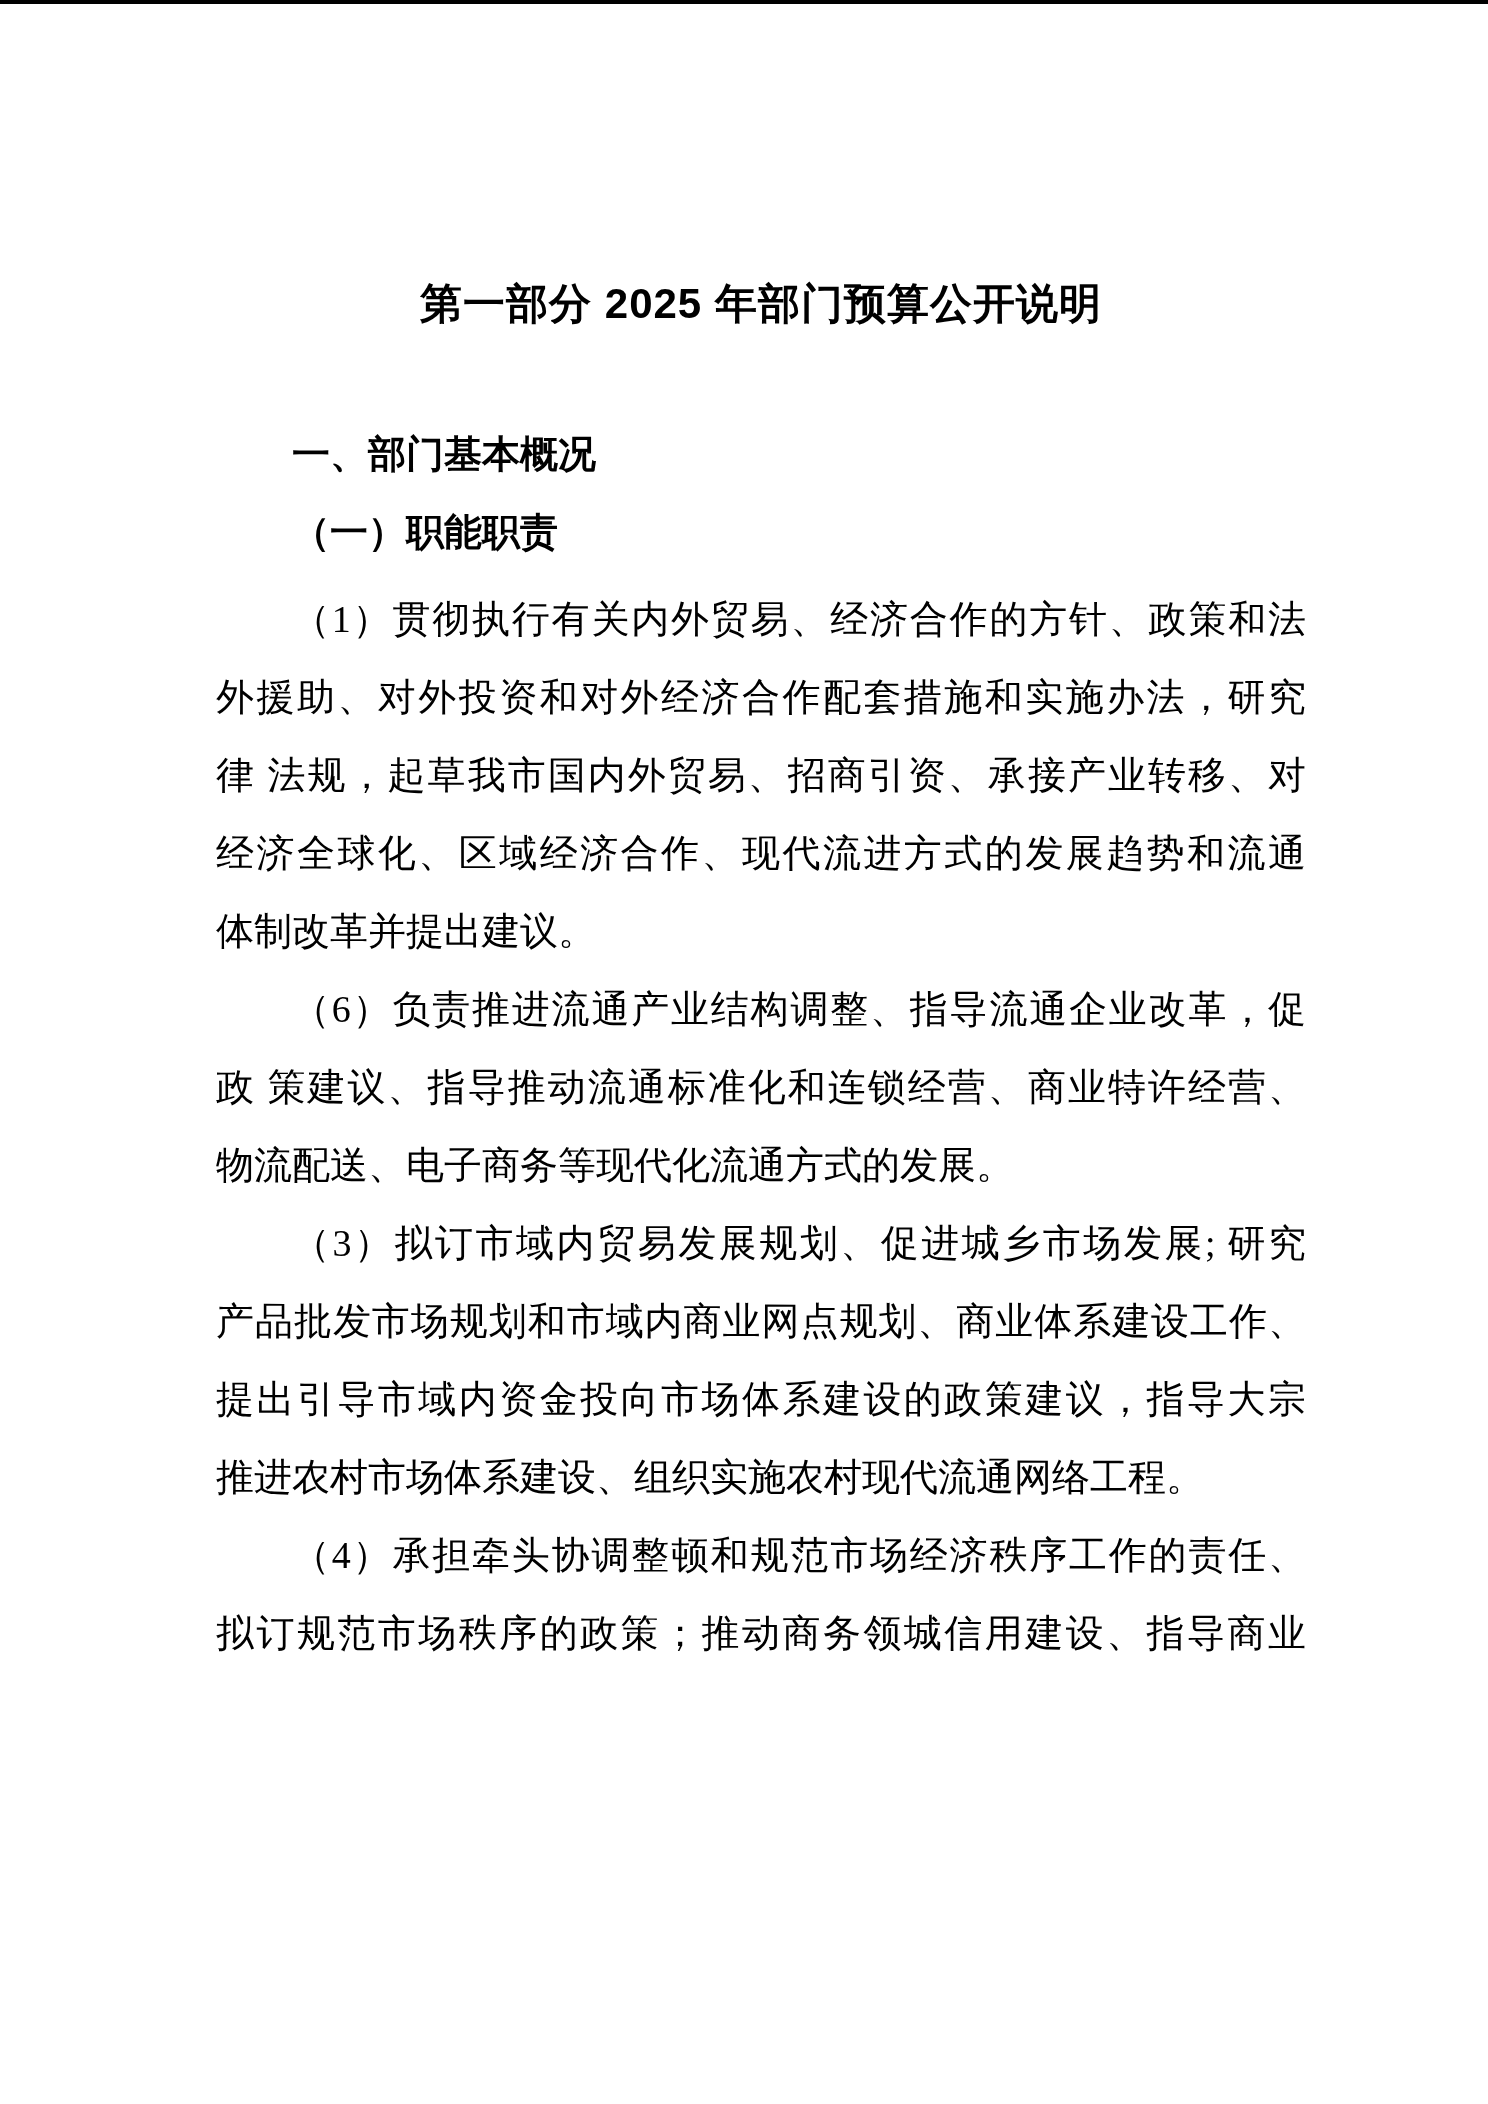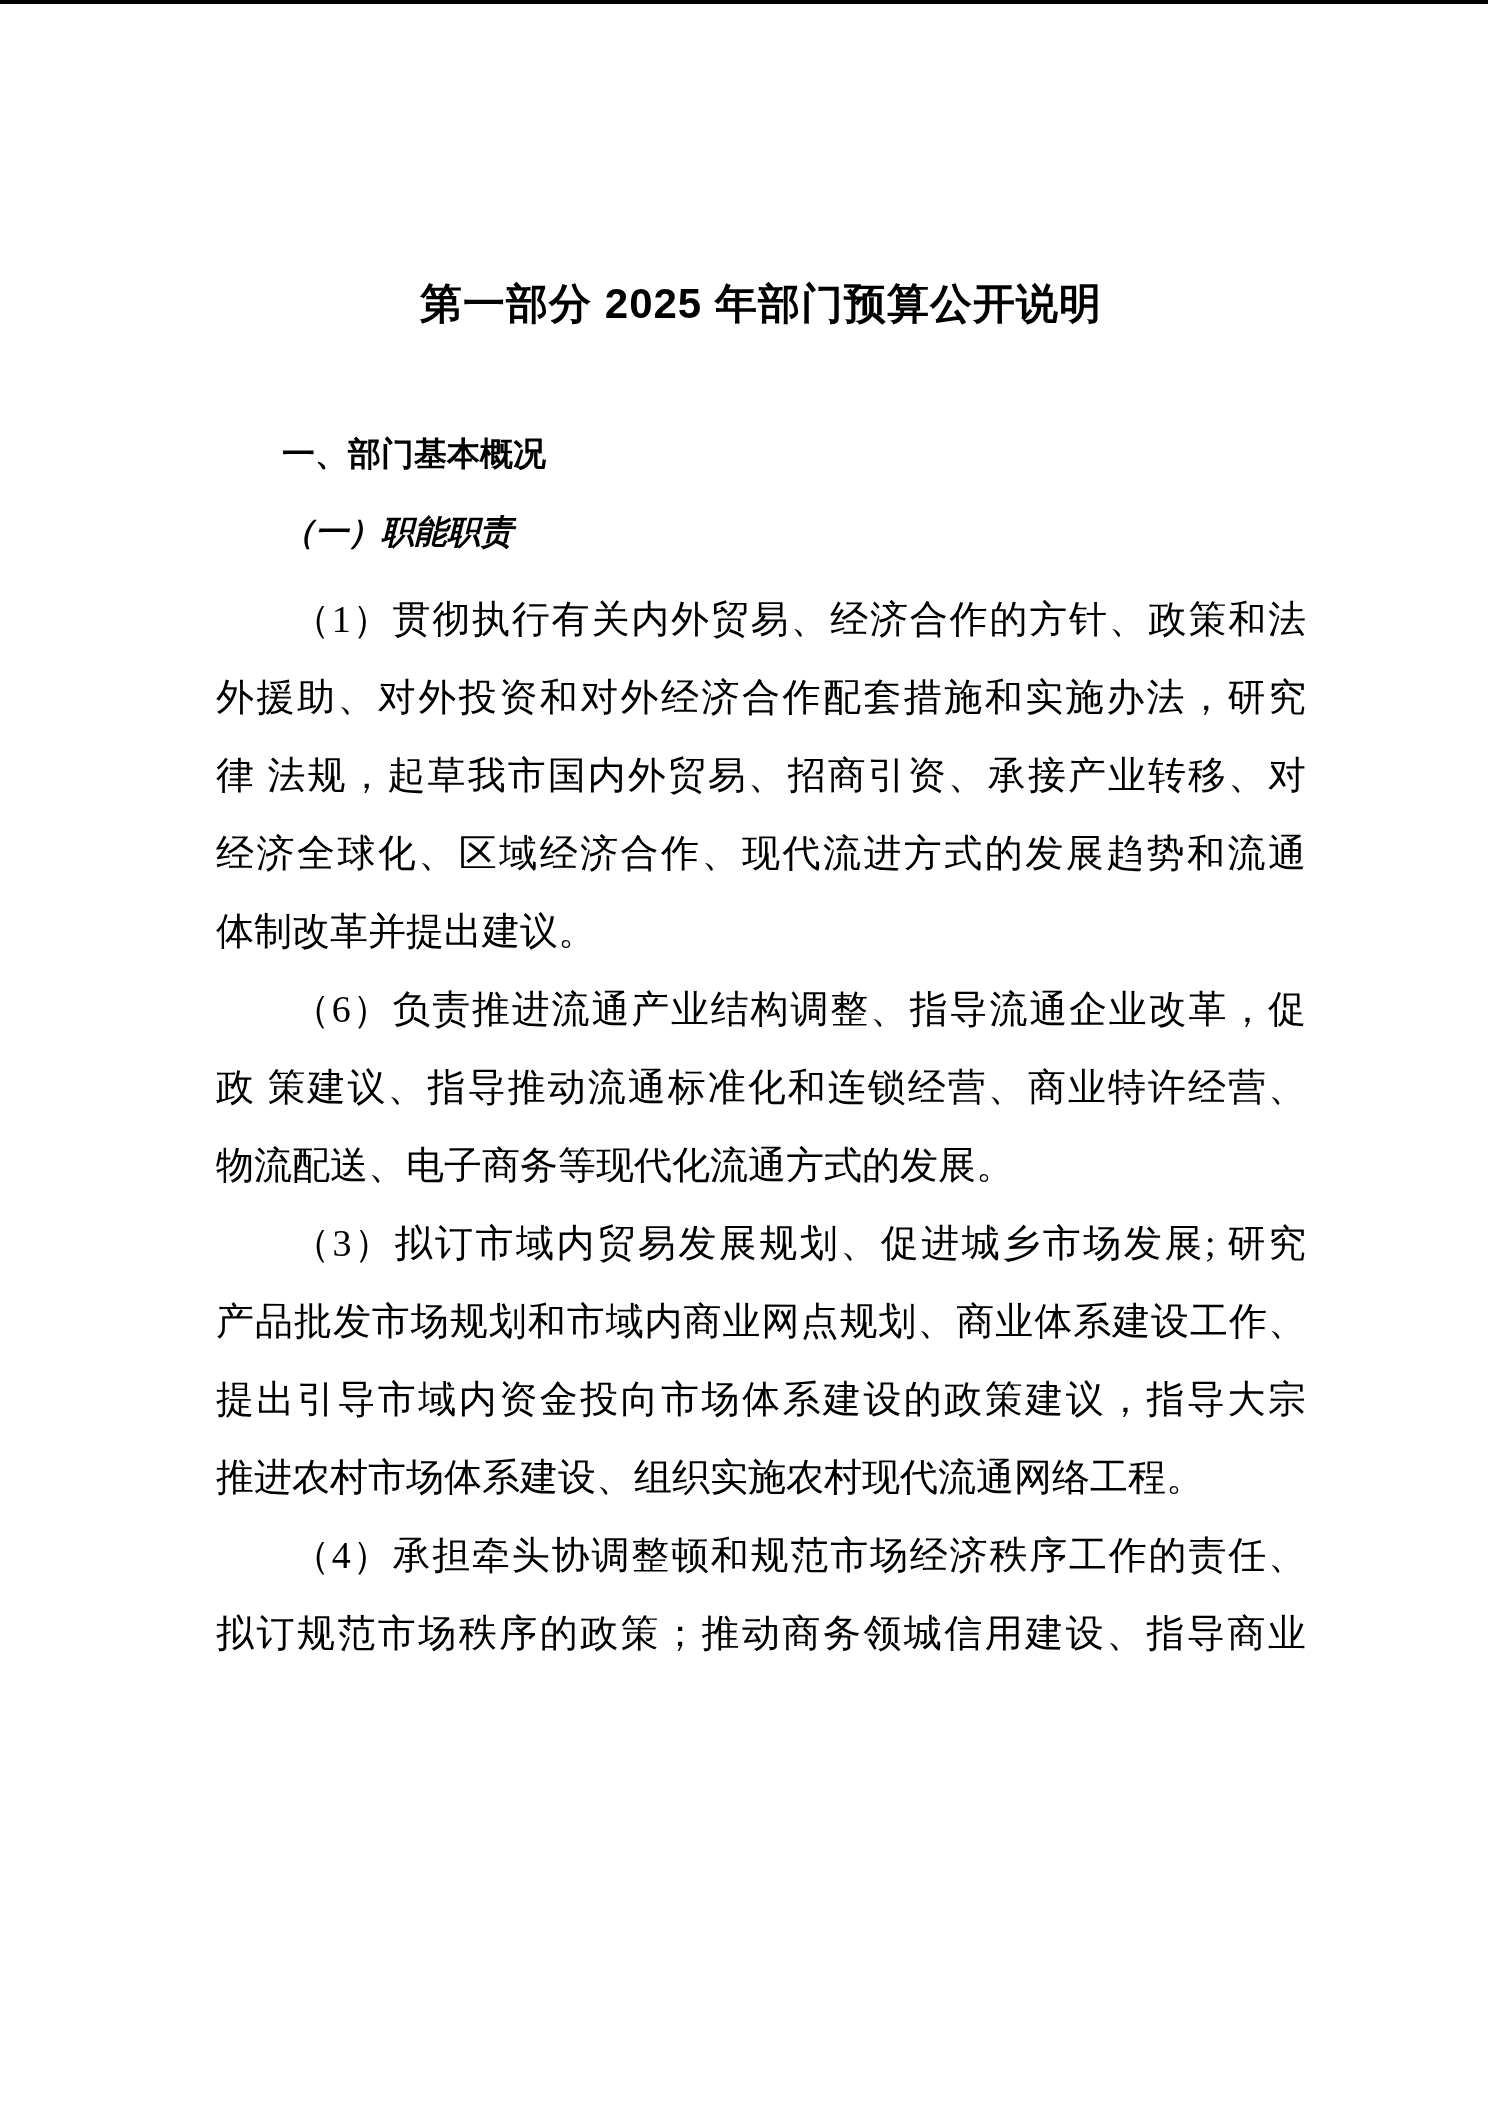--- a/index.html
+++ b/index.html
@@ -32,32 +32,31 @@
     font-size: 42px;
     line-height: 80px;
     text-align: center;
     letter-spacing: 1px;
     white-space: nowrap;
   }
   .h-l1 {
     margin: 71px 0 0 0;
     font-family: "Liberation Sans", "DejaVu Sans", sans-serif;
     font-weight: bold;
-    font-size: 33px;
+    font-size: 38px;
     line-height: 78px;
     text-indent: 2em;
   }
   .h-l2 {
     margin: 0;
     font-family: "Liberation Sans", "DejaVu Sans", sans-serif;
     font-weight: bold;
-    font-size: 33px;
+    font-size: 38px;
     line-height: 78px;
     text-indent: 2em;
-    font-style: italic;
   }
   .para { margin: 0; }
   .para:first-of-type { margin-top: 9px; }
   .line {
     font-size: 38px;
     line-height: 78px;
     white-space: pre-wrap;
     text-align: left;
   }
   .line.j {

